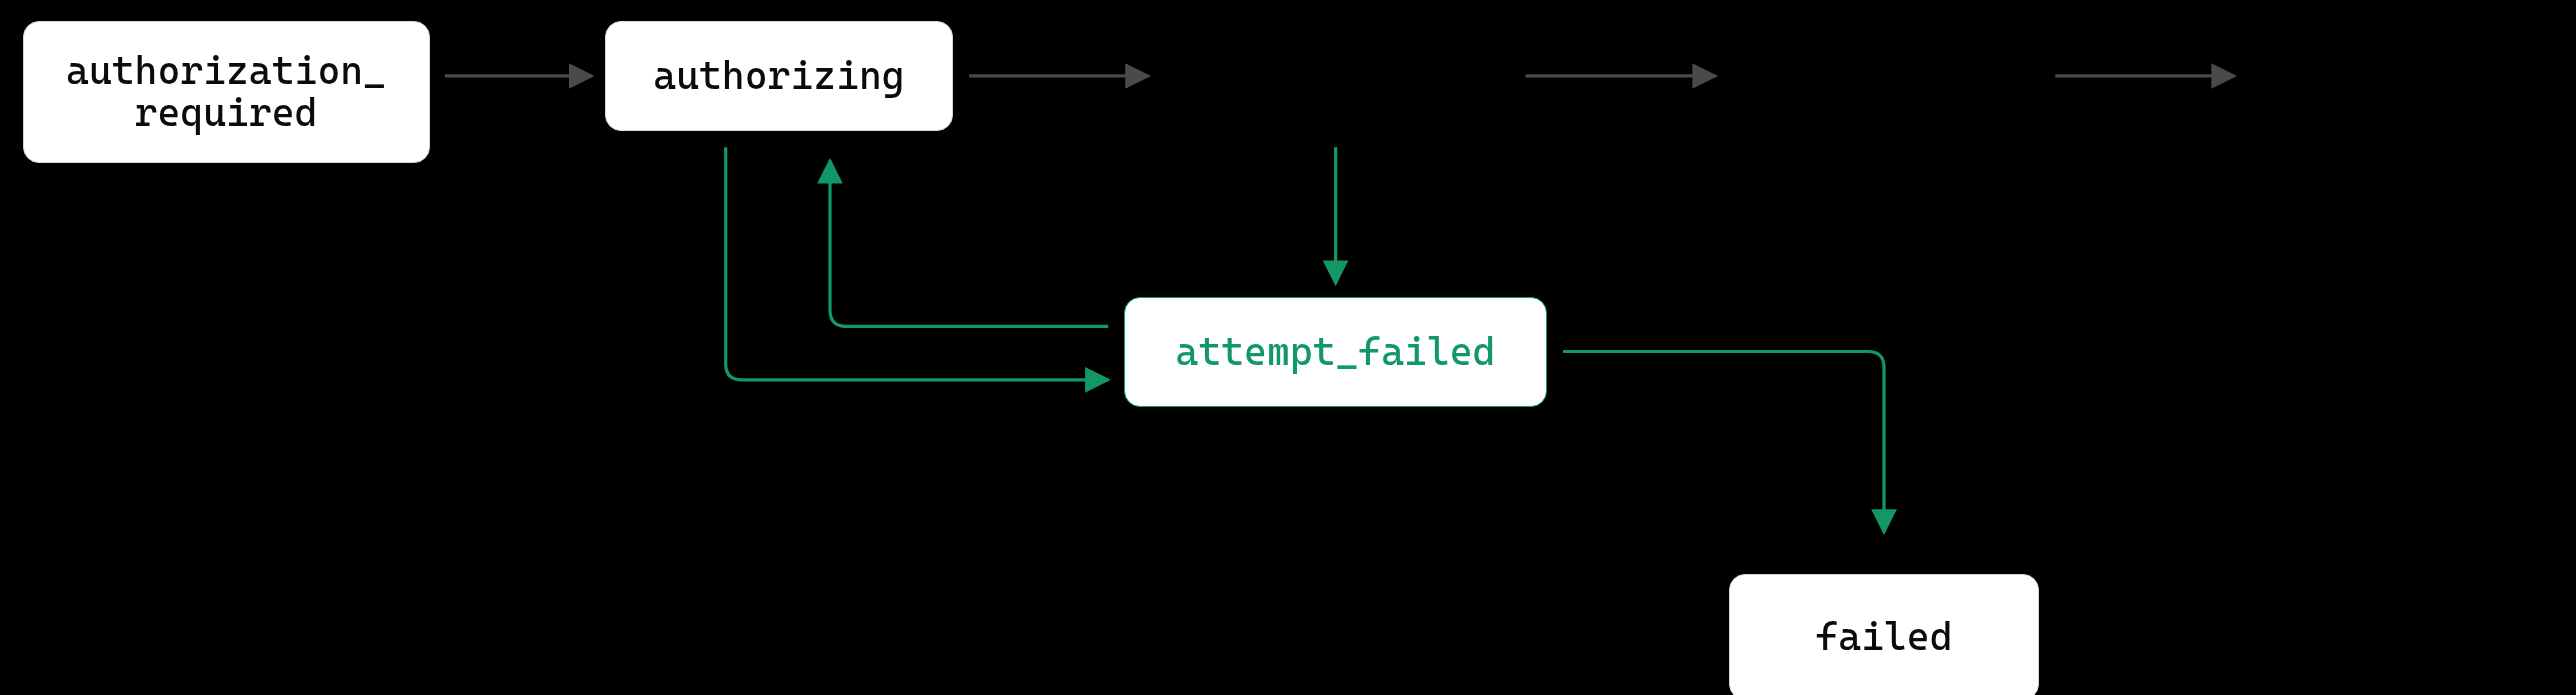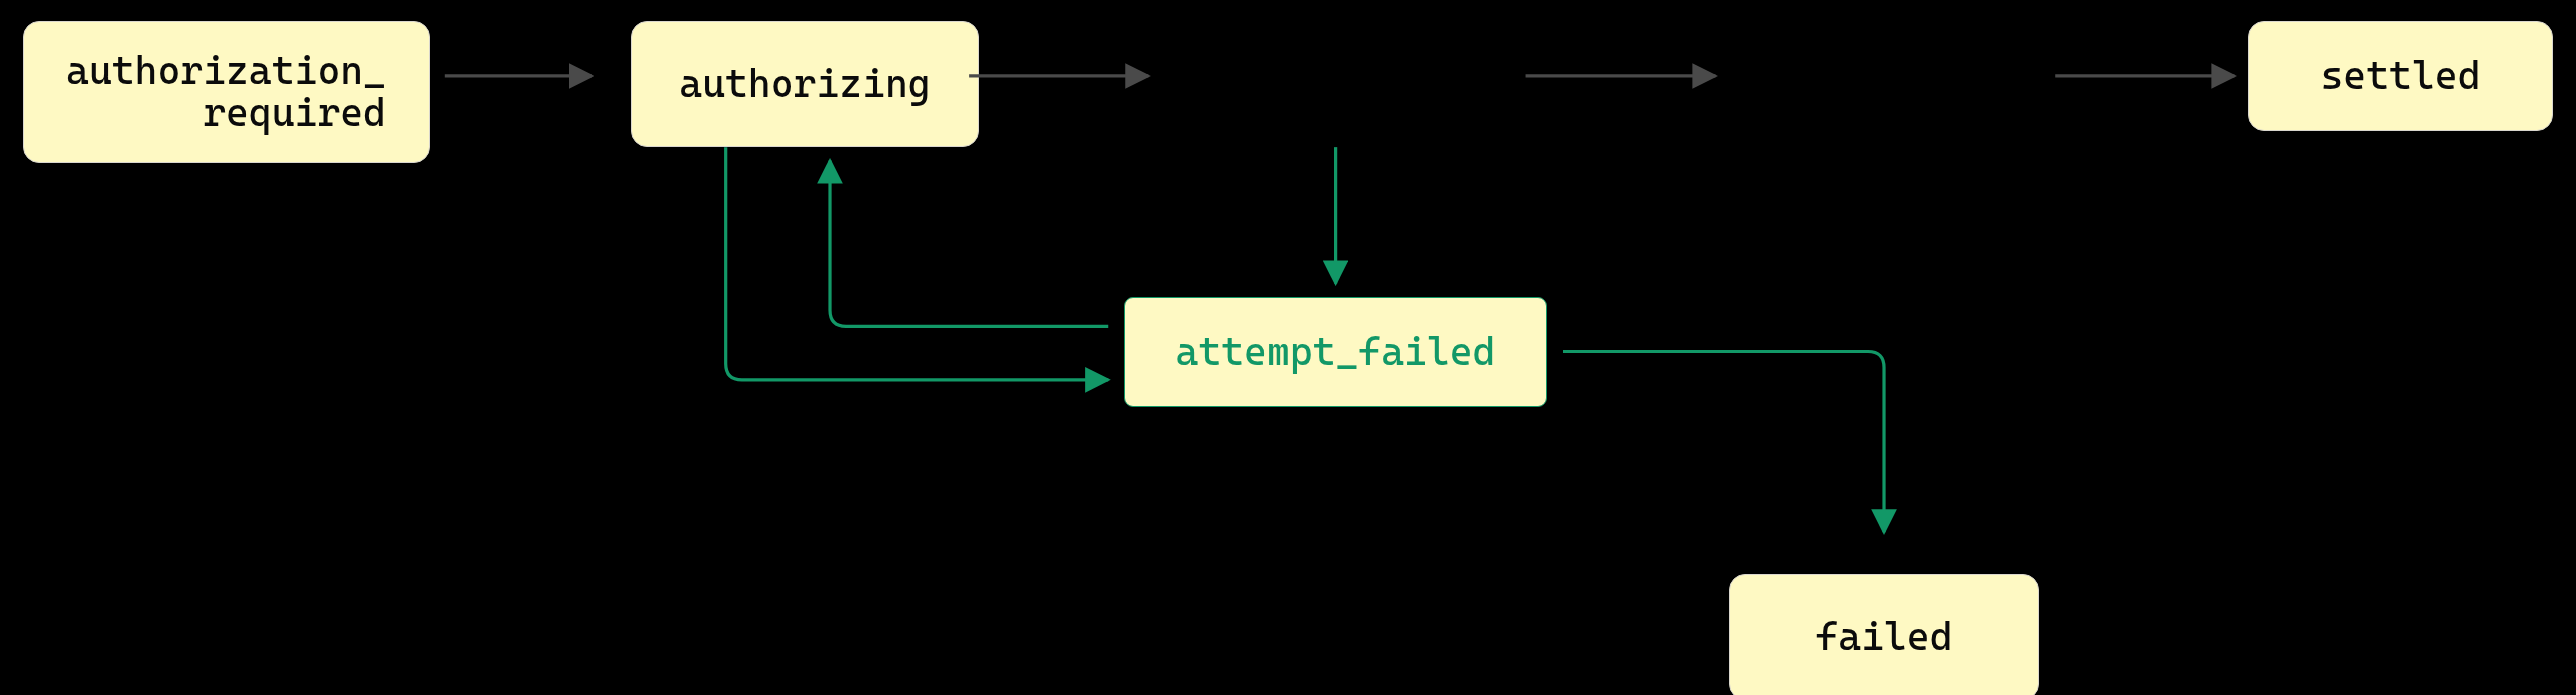--- a/index.html
+++ b/index.html
@@ -12,58 +12,56 @@
     overflow: hidden;
   }
   .stage {
     position: relative;
     width: 2576px;
     height: 695px;
   }
   .node {
     position: absolute;
     box-sizing: border-box;
-    background: #fef9c3;
+    background: #ffffff;
     border: 1.6px solid #d9d6ce;
     border-radius: 16px;
     display: flex;
     align-items: center;
     justify-content: center;
-    text-align: right;
+    text-align: center;
     color: #0b0b0b;
     font-size: 39px;
     line-height: 1.1;
     padding: 0 21.4px;
     white-space: pre-line;
   }
   .node.green {
     border-color: #129867;
     color: #129867;
-    border-radius: 9px;
   }
   svg.edges {
     position: absolute;
     inset: 0;
     width: 2576px;
     height: 695px;
     pointer-events: none;
   }
 </style>
 </head>
 <body>
 <div class="stage">
 
 <div class="node" style="left:22.5px;   top:21.4px;   width:407px; height:142px;">authorization_
 required</div>
 
-<div class="node" style="left:631px; top:21.4px;   width:348px; height:126px;">authorizing</div>
+<div class="node" style="left:605px; top:21.4px;   width:348px; height:110px;">authorizing</div>
 
 
 
-<div class="node" style="left:2248px; top:21.4px;   width:305px; height:110px;">settled</div>
 
 <div class="node green" style="left:1124px; top:297px; width:423px; height:110px;">attempt_failed</div>
 
 <div class="node" style="left:1729px; top:574px; width:310px; height:126px;">failed</div>
 
 <svg class="edges" viewBox="0 0 4812 1299">
   <defs>
     <marker id="arrow-gray" viewBox="0 0 10 10" refX="9" refY="5" markerWidth="8" markerHeight="8" orient="auto-start-reverse">
       <path d="M 0 0 L 10 5 L 0 10 z" fill="#4a4a4a"></path>
     </marker>

